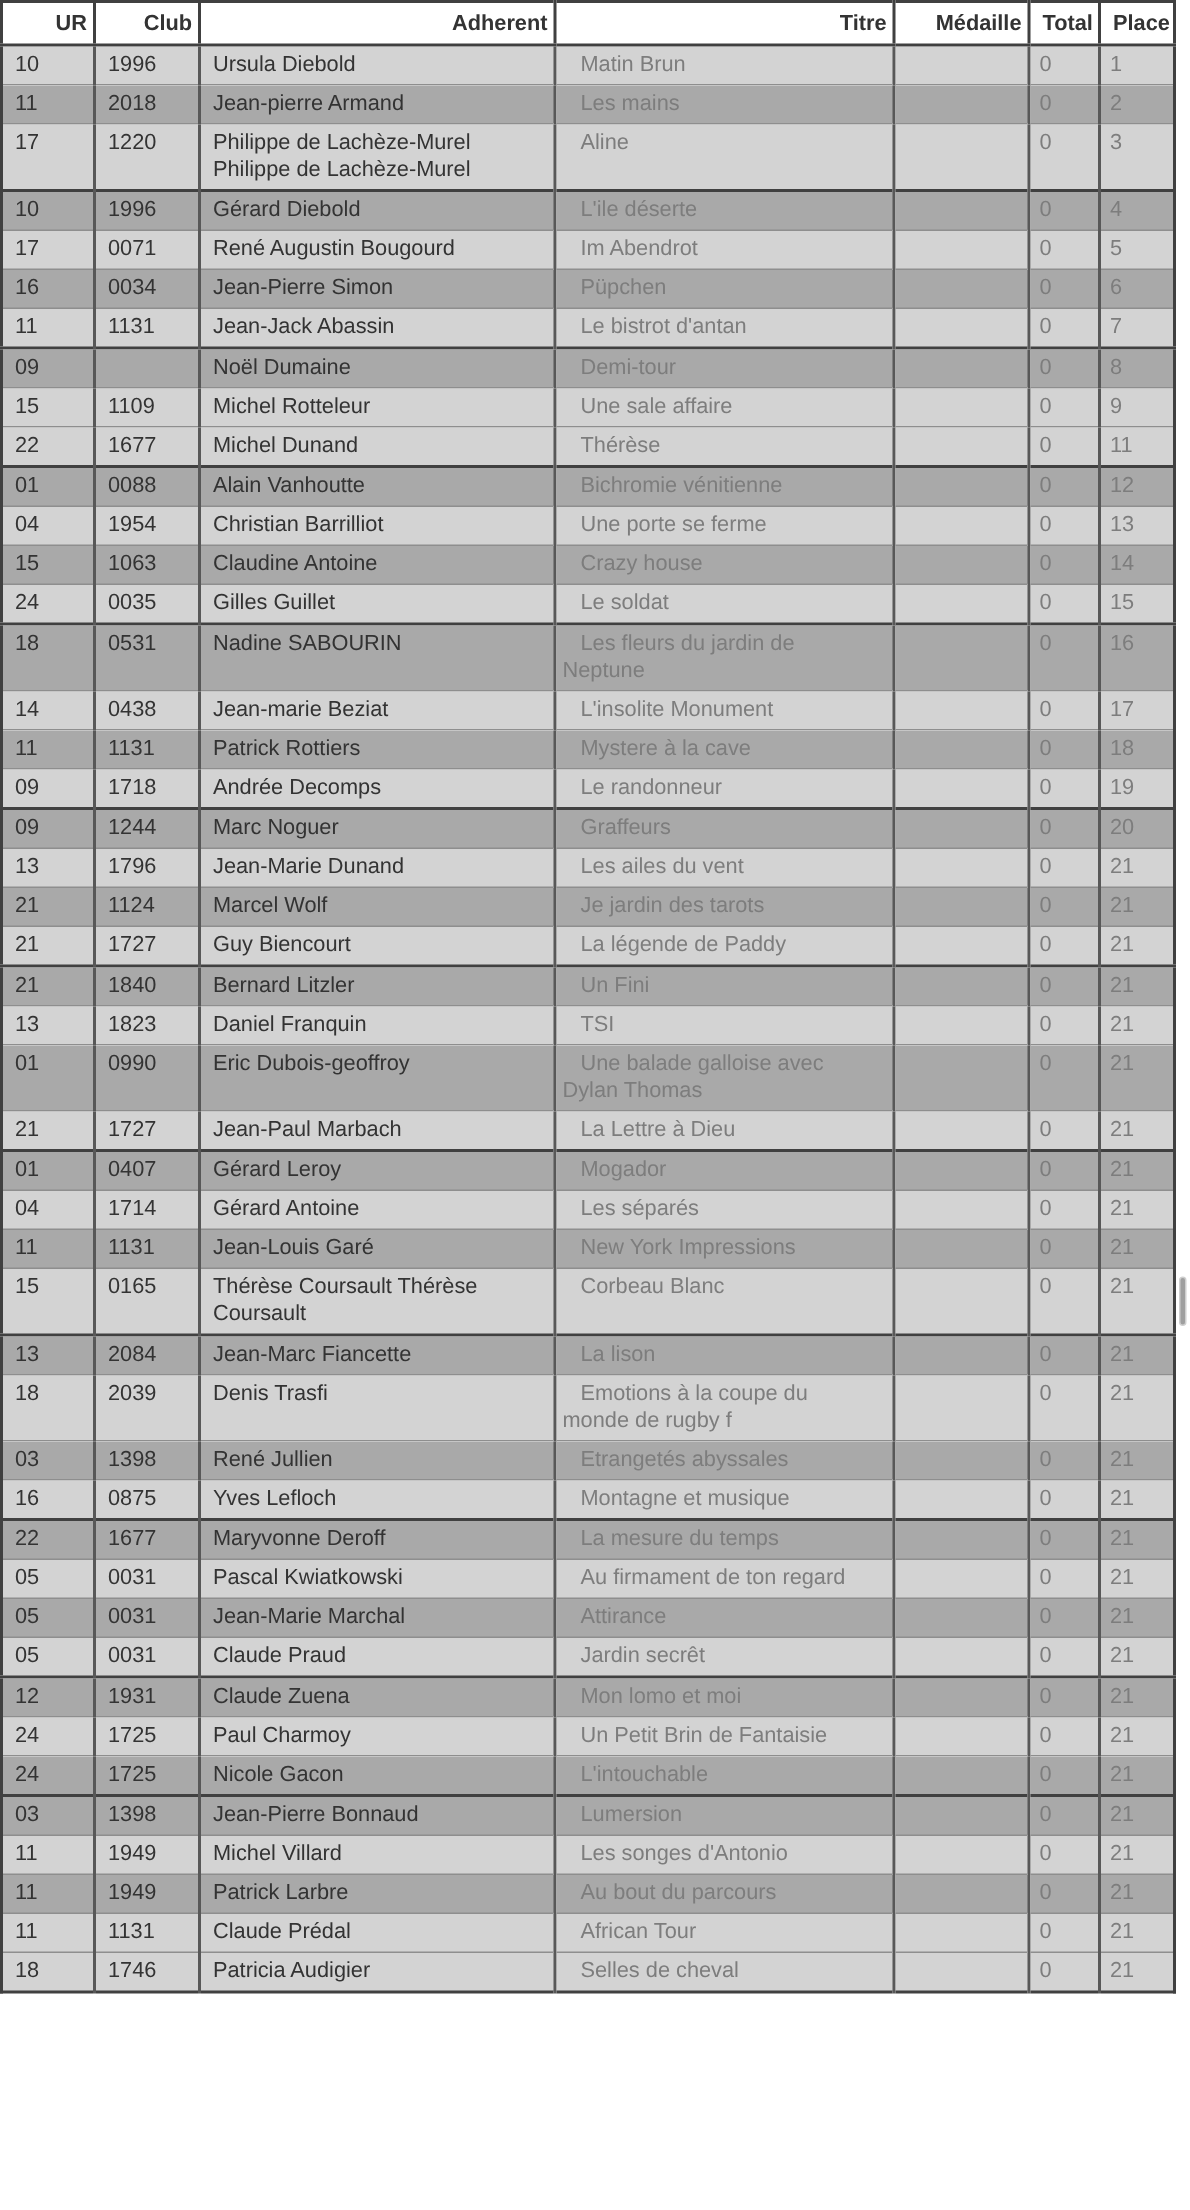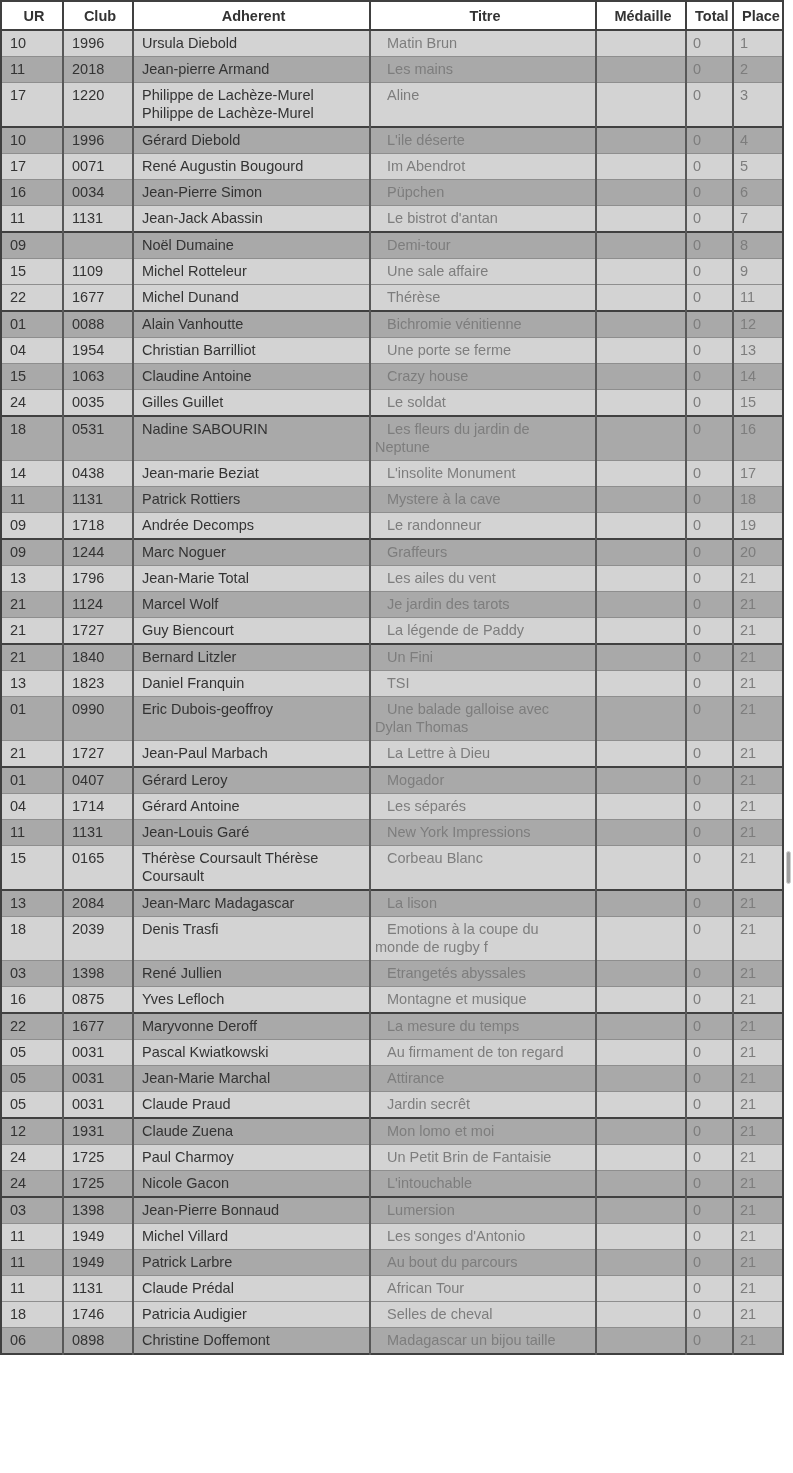--- a/index.html
+++ b/index.html
@@ -38,21 +38,21 @@
   col.c-medaille { width: 90px;  }
   col.c-total    { width: 47px;  }
   col.c-place    { width: 50px;  }
 
   th {
     background: var(--header-bg);
     color: var(--text-dark);
     font-weight: bold;
     font-size: 14.5px;
     line-height: 18px;
-    text-align: center;
+    text-align: right;
     vertical-align: top;
     padding: 5px 4px 4px 8px;
     border-left: 2px solid var(--border-dark);
     border-bottom: 2px solid var(--border-dark);
   }
   th:first-child { border-left: none; }
 
   td {
     font-size: 14.5px;
     line-height: 18px;
@@ -281,21 +281,21 @@
     <td class="col-club">1244</td>
     <td class="col-adherent">Marc Noguer</td>
     <td class="col-titre cell-gray">Graffeurs</td>
     <td class="col-medaille"></td>
     <td class="col-total cell-gray">0</td>
     <td class="col-place cell-gray">20</td>
   </tr>
       <tr class="light">
     <td class="col-ur">13</td>
     <td class="col-club">1796</td>
-    <td class="col-adherent">Jean-Marie Total</td>
+    <td class="col-adherent">Jean-Marie Dunand</td>
     <td class="col-titre cell-gray">Les ailes du vent</td>
     <td class="col-medaille"></td>
     <td class="col-total cell-gray">0</td>
     <td class="col-place cell-gray">21</td>
   </tr>
       <tr class="dark">
     <td class="col-ur">21</td>
     <td class="col-club">1124</td>
     <td class="col-adherent">Marcel Wolf</td>
     <td class="col-titre cell-gray">Je jardin des tarots</td>
@@ -380,21 +380,21 @@
     <td class="col-club">0165</td>
     <td class="col-adherent">Thérèse Coursault Thérèse Coursault</td>
     <td class="col-titre cell-gray">Corbeau Blanc</td>
     <td class="col-medaille"></td>
     <td class="col-total cell-gray">0</td>
     <td class="col-place cell-gray">21</td>
   </tr>
       <tr class="dark group-start">
     <td class="col-ur">13</td>
     <td class="col-club">2084</td>
-    <td class="col-adherent">Jean-Marc Madagascar</td>
+    <td class="col-adherent">Jean-Marc Fiancette</td>
     <td class="col-titre cell-gray">La lison</td>
     <td class="col-medaille"></td>
     <td class="col-total cell-gray">0</td>
     <td class="col-place cell-gray">21</td>
   </tr>
       <tr class="light">
     <td class="col-ur">18</td>
     <td class="col-club">2039</td>
     <td class="col-adherent">Denis Trasfi</td>
     <td class="col-titre cell-gray">Emotions à la coupe du monde de rugby f</td>
@@ -521,25 +521,16 @@
   </tr>
       <tr class="light">
     <td class="col-ur">18</td>
     <td class="col-club">1746</td>
     <td class="col-adherent">Patricia Audigier</td>
     <td class="col-titre cell-gray">Selles de cheval</td>
     <td class="col-medaille"></td>
     <td class="col-total cell-gray">0</td>
     <td class="col-place cell-gray">21</td>
   </tr>
-      <tr class="dark">
-    <td class="col-ur">06</td>
-    <td class="col-club">0898</td>
-    <td class="col-adherent">Christine Doffemont</td>
-    <td class="col-titre cell-gray">Madagascar un bijou taille</td>
-    <td class="col-medaille"></td>
-    <td class="col-total cell-gray">0</td>
-    <td class="col-place cell-gray">21</td>
-  </tr>
     </tbody>
 </table>
 
 <div class="scrollbar-thumb"></div>
 
 </body></html>

